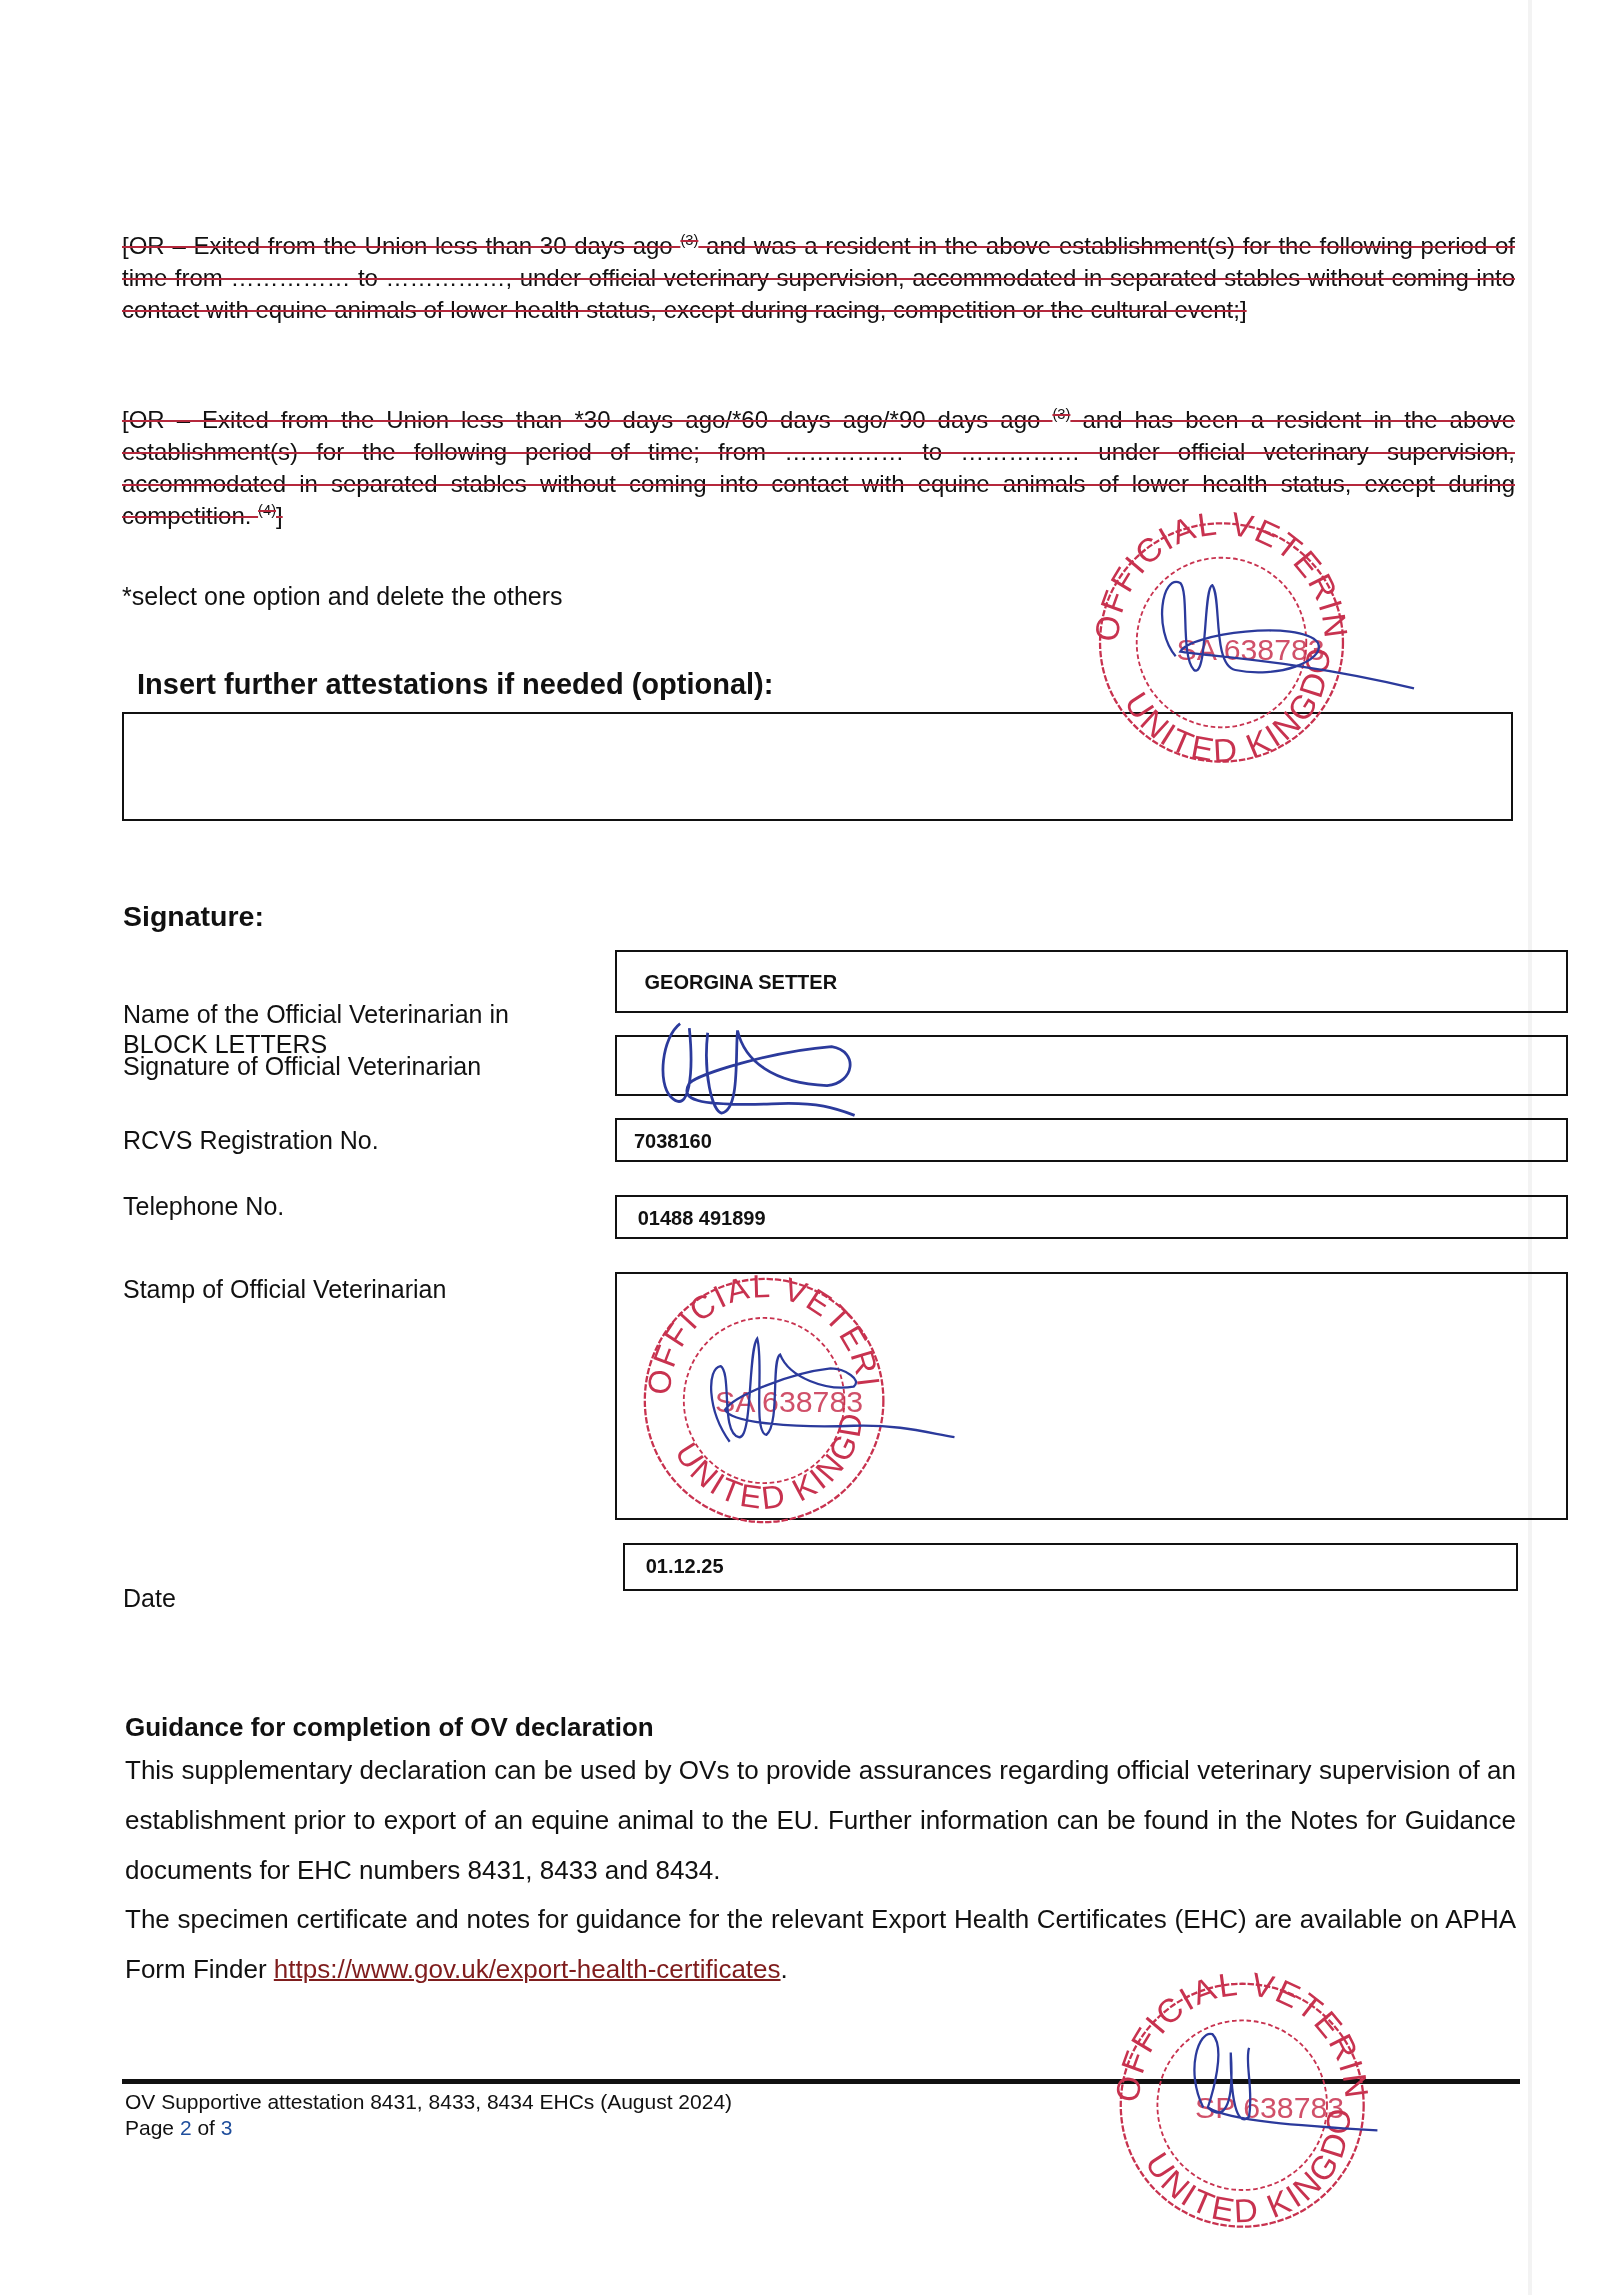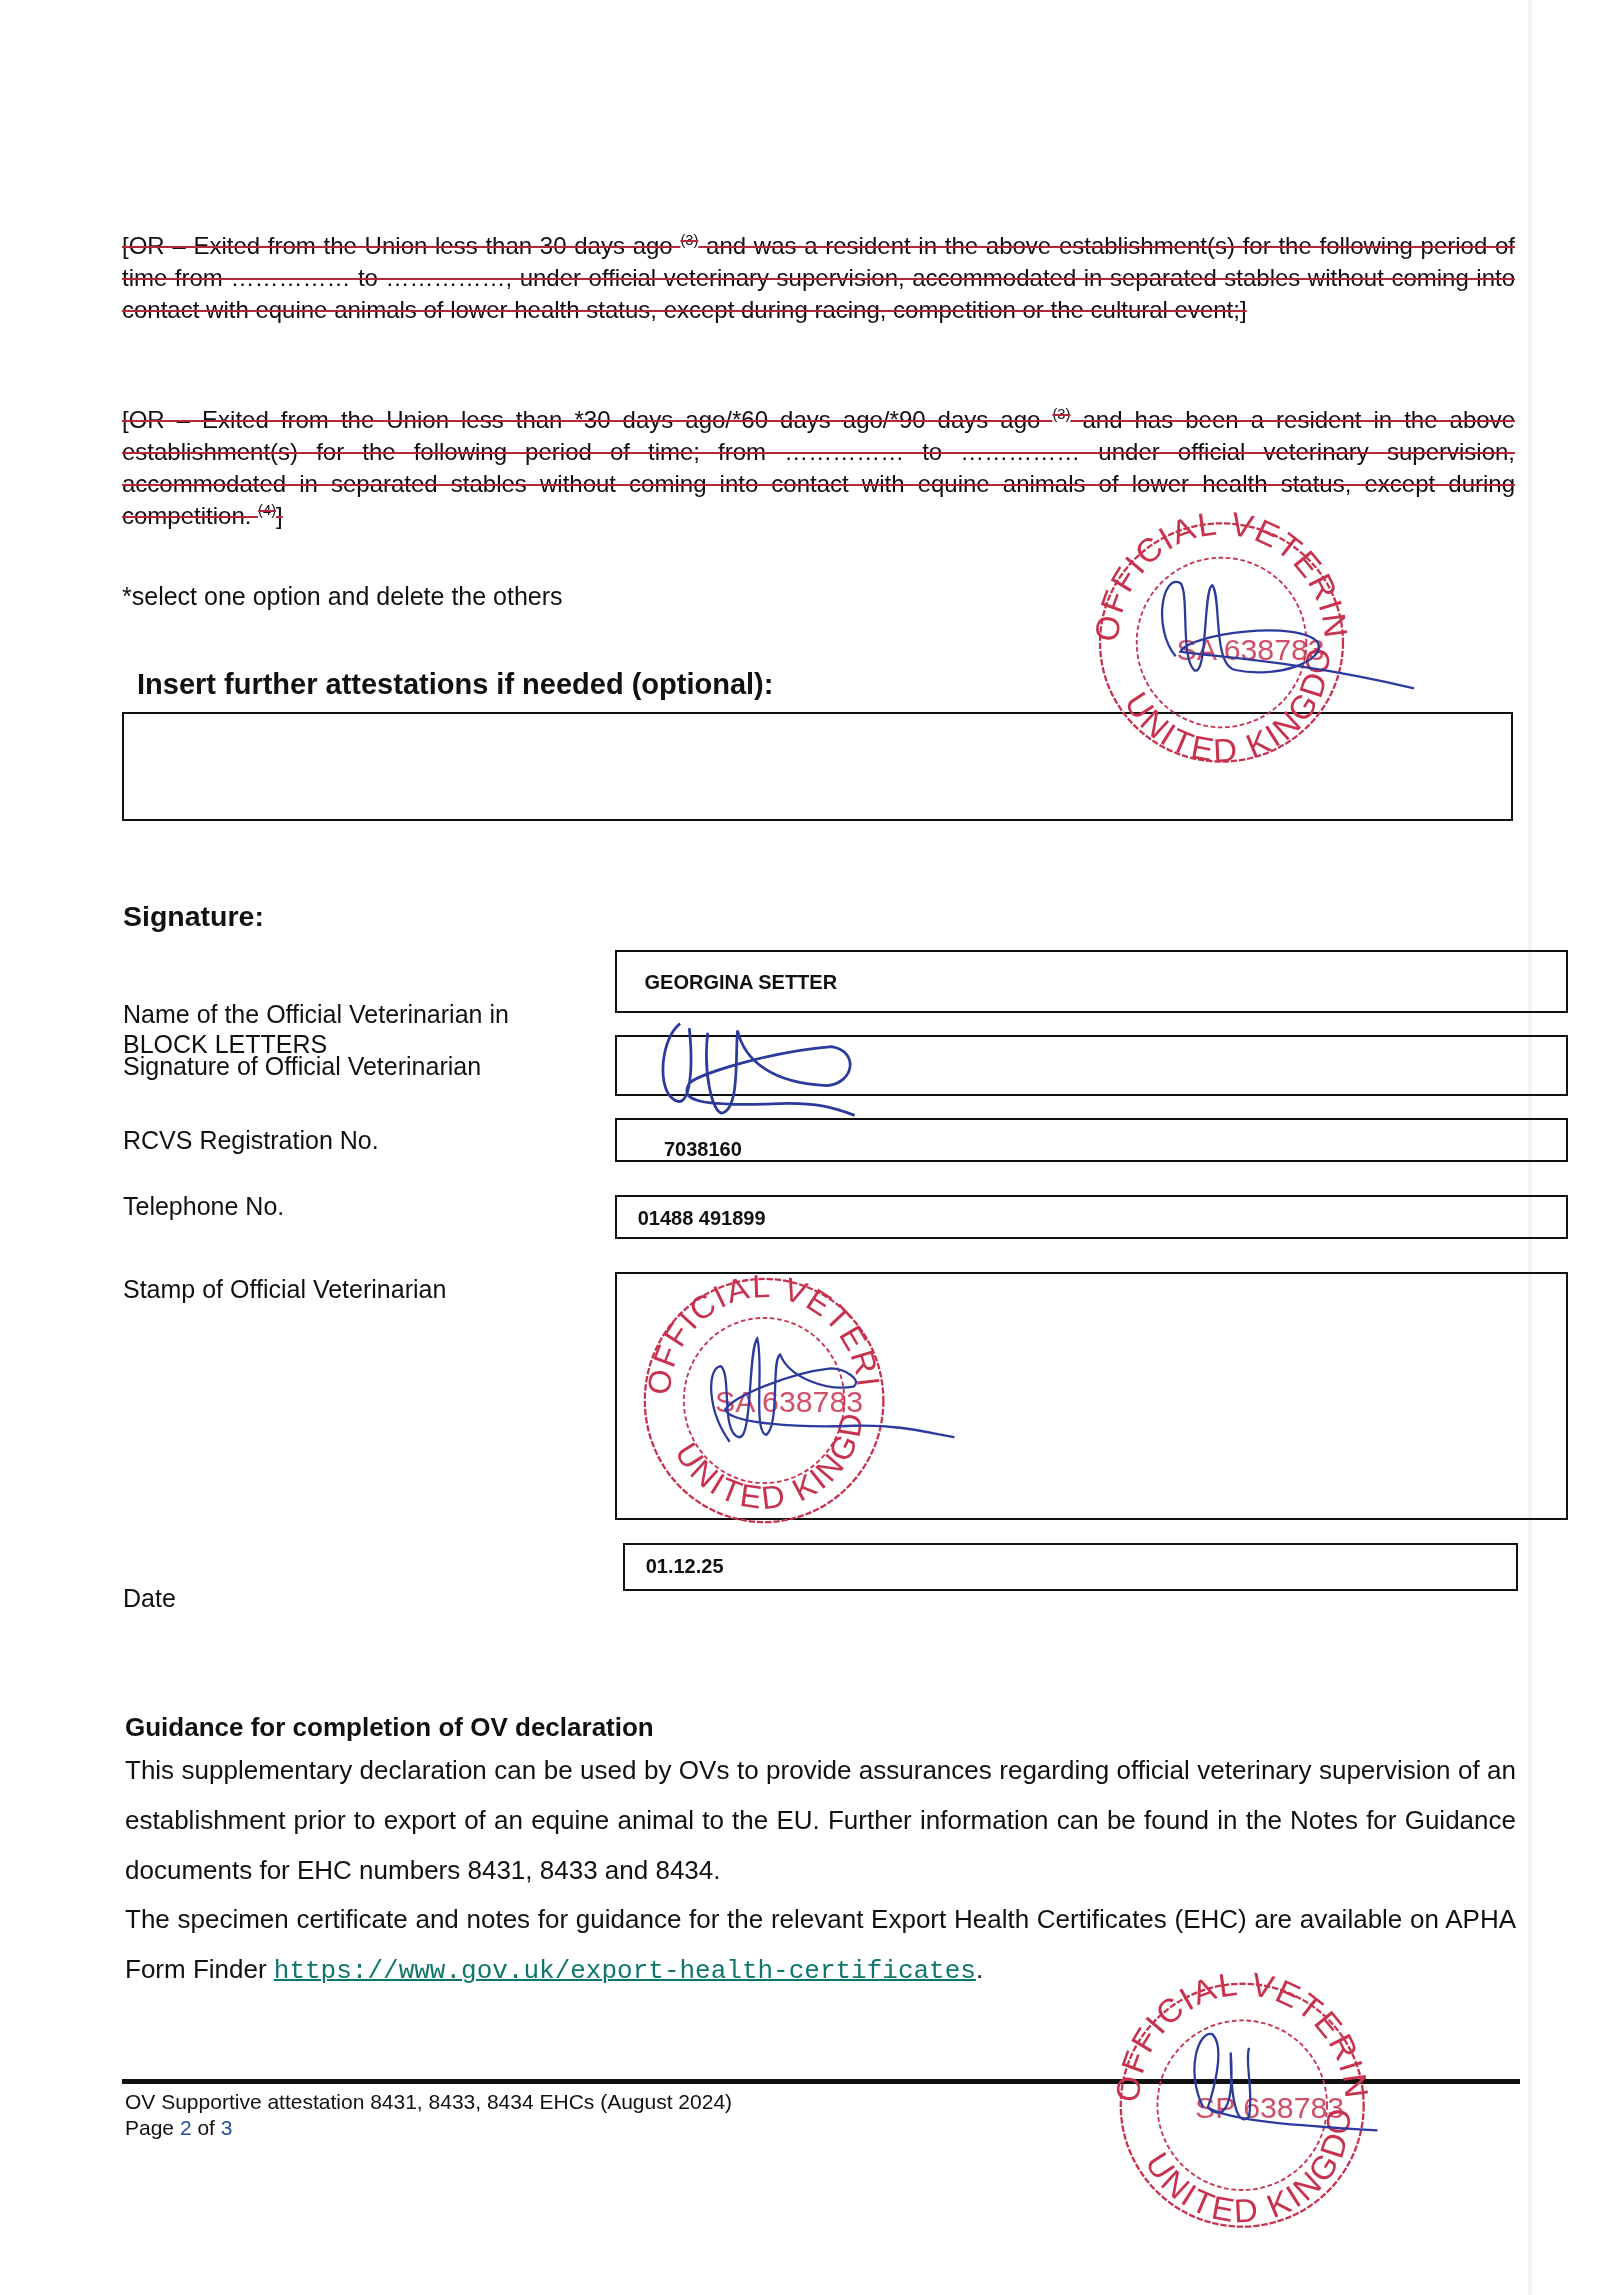--- a/index.html
+++ b/index.html
@@ -13,21 +13,21 @@
   .sup { font-size:14.7px; vertical-align:super; line-height:0; }
   .note { left:122px; top:582px; font-size:25px; }
   .h-attest { left:137px; top:668px; font-size:29px; font-weight:bold; }
   .attest-box { left:122px; top:712px; width:1391px; height:109px; border:2.3px solid #111; box-sizing:border-box; }
   .h-sig { left:123px; top:900px; font-size:28.5px; font-weight:bold; }
   .lbl { left:123px; font-size:25px; line-height:30px; }
   .field { position:absolute; left:615px; width:953px; border:2.3px solid #111; box-sizing:border-box; background:transparent; }
   .field-val { position:absolute; left:27.5px; font-size:20px; font-weight:bold; }
   .h-guid { left:125px; top:1712px; font-size:26px; font-weight:bold; }
   .guid { left:125px; width:1391px; font-size:26px; line-height:50px; }
-  .link { color:#0f766e; text-decoration:underline; text-decoration-thickness:1.8px;font-family:Liberation Mono, monospace; }
+  .link { color:#7f1d1d; text-decoration:underline; text-decoration-thickness:1.8px; }
   .footer-rule { left:122px; top:2079px; width:1398px; height:4.6px; background:#111; }
   .footer { left:125px; font-size:21px; line-height:26px; }
   .pg-num { color:#1f4e9c; }
   .stamp { position:absolute; pointer-events:none; }
 </style>
 </head>
 <body>
 
 <div class="page-edge"></div>
 
@@ -70,21 +70,21 @@
 </div>
 
 <div class="abs lbl" style="top:1051px;">Signature of Official Veterinarian</div>
 <div class="field" style="top:1035px; height:61px;"></div>
 <svg class="stamp" style="left:634px; top:1019px;" width="331" height="101" viewBox="0 0 720 220">
   <path d="M 100 10 C 60 40 50 140 80 170 C 120 210 130 120 120 20 M 160 30 C 150 120 170 200 190 205 C 230 200 220 80 225 25 C 240 90 300 140 420 145 C 480 140 490 70 430 60 C 300 70 140 120 120 140 C 100 175 130 190 300 185 C 400 180 440 195 480 210" fill="none" stroke="#2b3a9c" stroke-width="6"></path>
 </svg>
 
 <div class="abs lbl" style="top:1125px;text-align:right;">RCVS Registration No.</div>
 <div class="field" style="top:1118px; height:44px;">
-  <span class="field-val" style="top:10px; left:47px;margin-top:8px;">7038160</span>
+  <span class="field-val" style="top:10px; left:17px;">7038160</span>
 </div>
 
 <div class="abs lbl" style="top:1191px;">Telephone No.</div>
 <div class="field" style="top:1184px; height:44px;margin-top:11px;">
   <span class="field-val" style="top:10px; left:20.7px;">01488 491899</span>
 </div>
 
 <div class="abs lbl" style="top:1274px;">Stamp of Official Veterinarian</div>
 <div class="field" style="top:1272px; height:248px;"></div>
 

